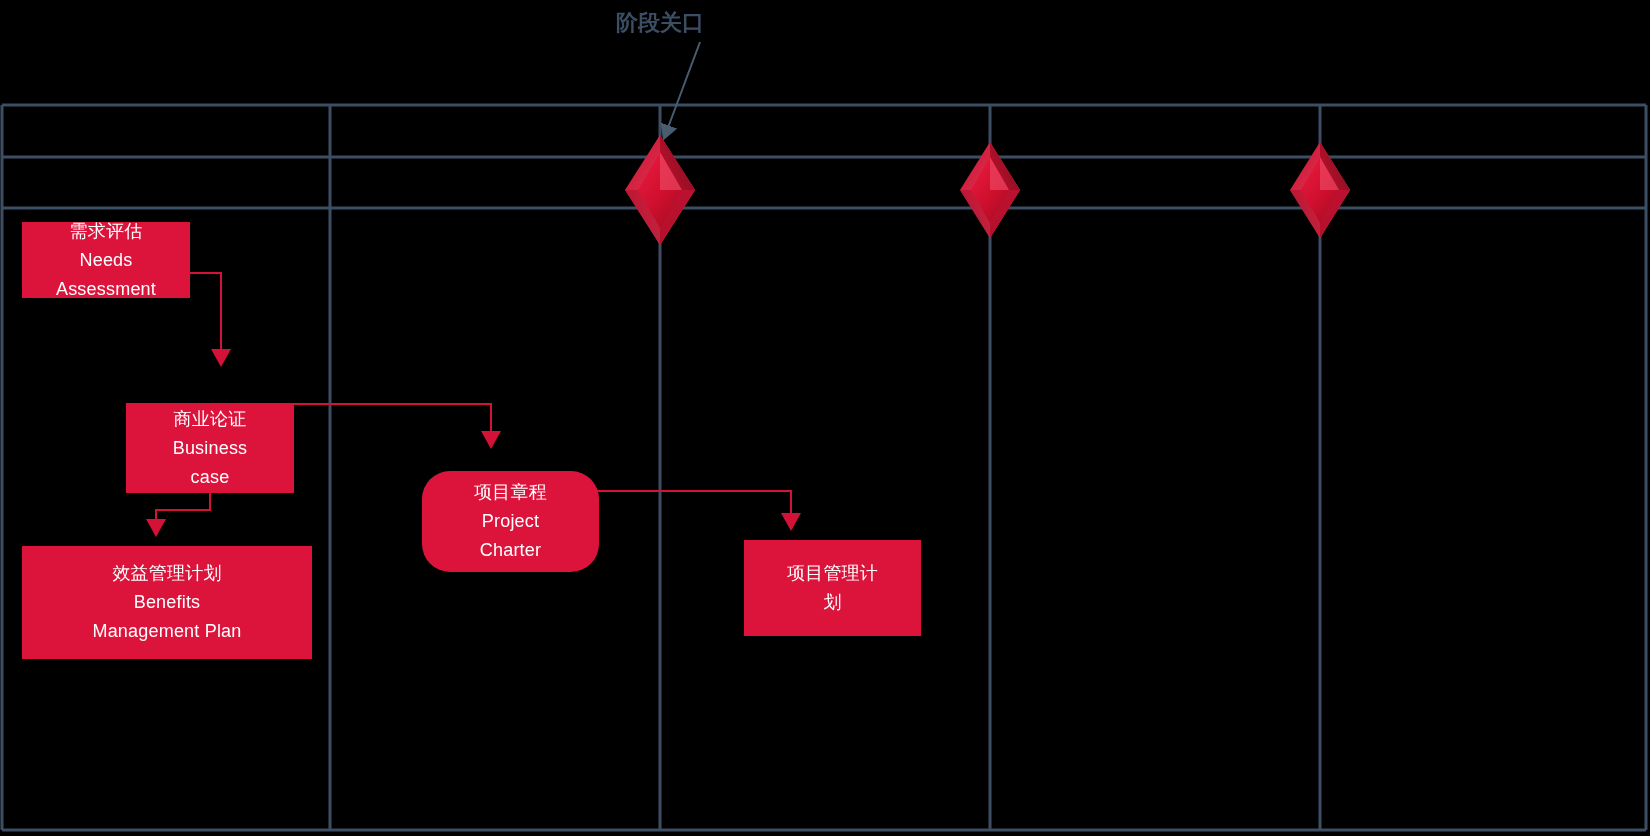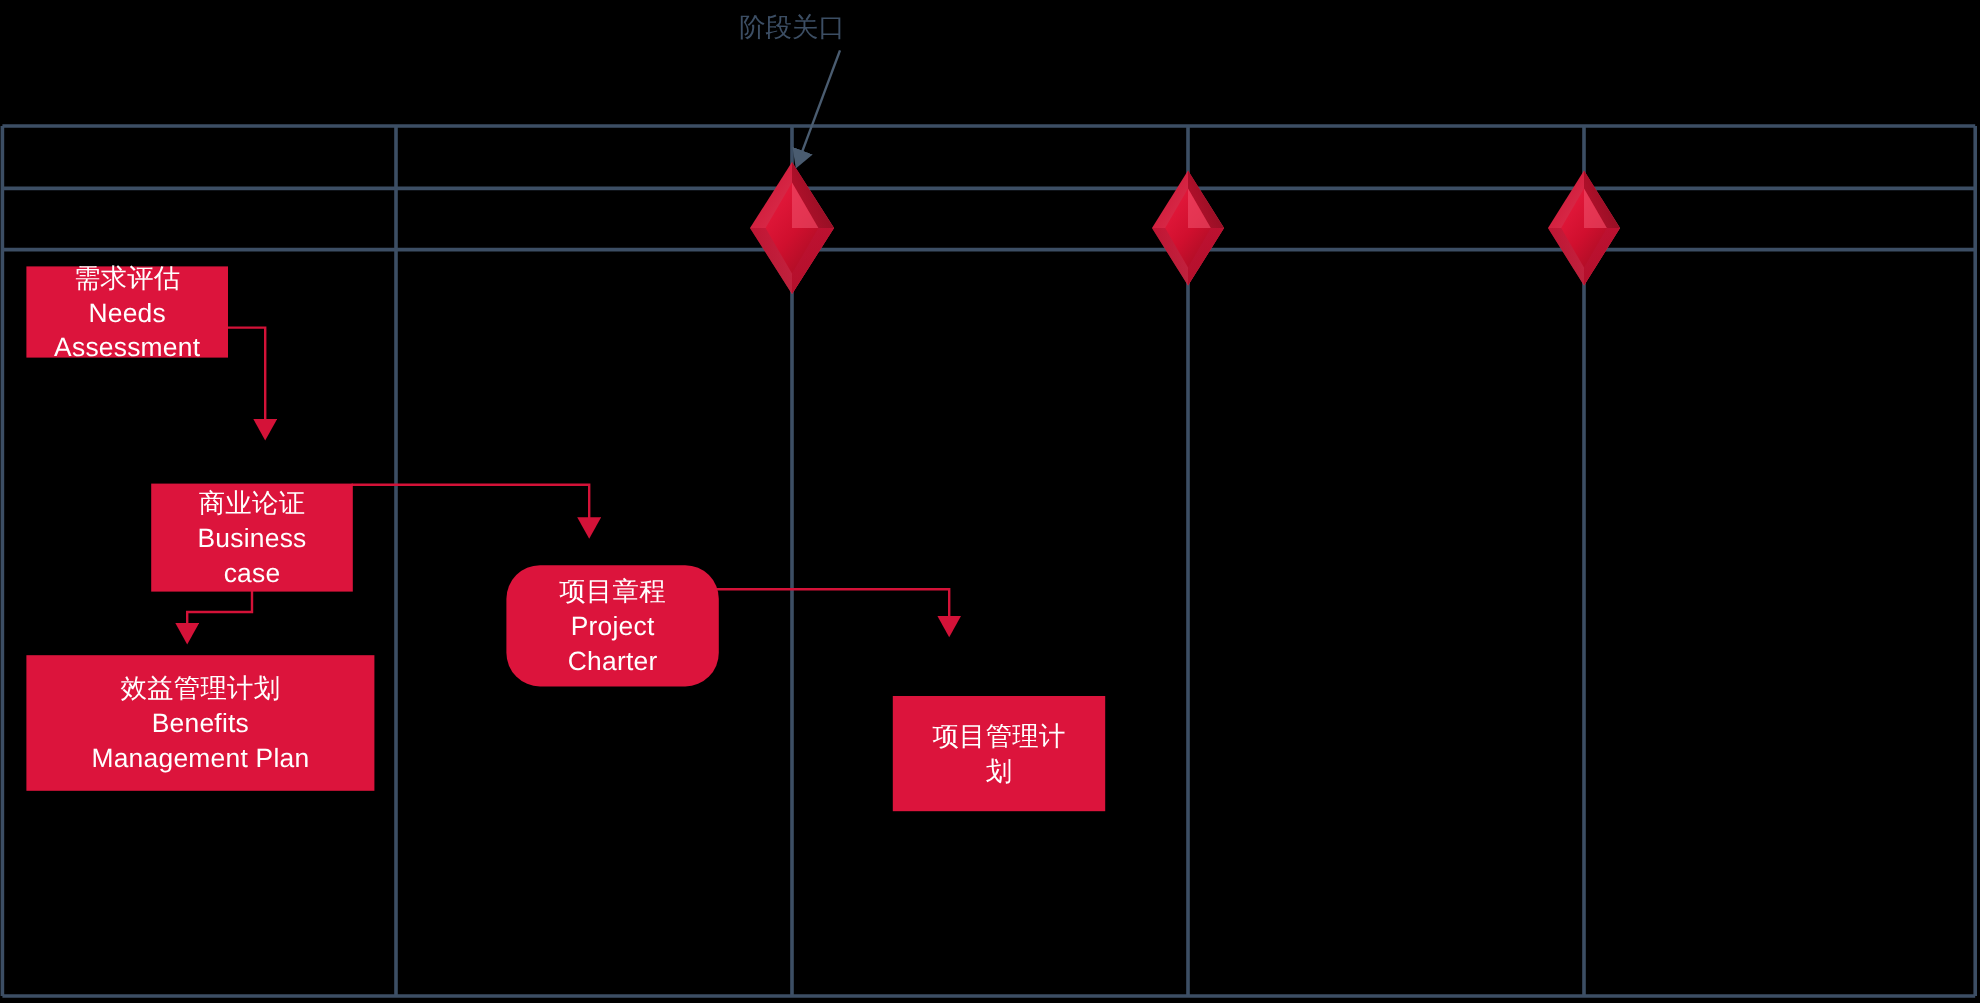--- a/index.html
+++ b/index.html
@@ -28,31 +28,31 @@
   }
   .node-box {
     position: absolute;
     box-sizing: border-box;
     display: flex;
     align-items: center;
     justify-content: center;
     text-align: center;
     color: #ffffff;
     background: #DC143C;
-    font-size: 22px;
+    font-size: 18px;
     line-height: 29px;
     letter-spacing: 0.2px;
     white-space: pre-line;
     padding: 2px 4px;
     z-index: 5;
   }
   .annot-label {
     position: absolute;
     color: #3C4E64;
-    font-weight: normal;
+    font-weight: bold;
     font-size: 22px;
     line-height: 26px;
     white-space: nowrap;
     z-index: 8;
   }
 </style>
 </head>
 <body>
 
 <div id="canvas">
@@ -160,16 +160,16 @@
 case</div>
 
   <div class="node-box" style="left:22px; top:546px; width:290px; height:113px;">效益管理计划
 Benefits
 Management Plan</div>
 
   <div class="node-box" style="left:422px; top:471px; width:177px; height:101px;border-radius:28px;">项目章程
 Project
 Charter</div>
 
-  <div class="node-box" style="left:744px; top:580px; width:177px; height:96px;">项目管理计
+  <div class="node-box" style="left:744px; top:540px; width:177px; height:96px;">项目管理计
 划</div>
 
 </div>
 
 </body></html>

